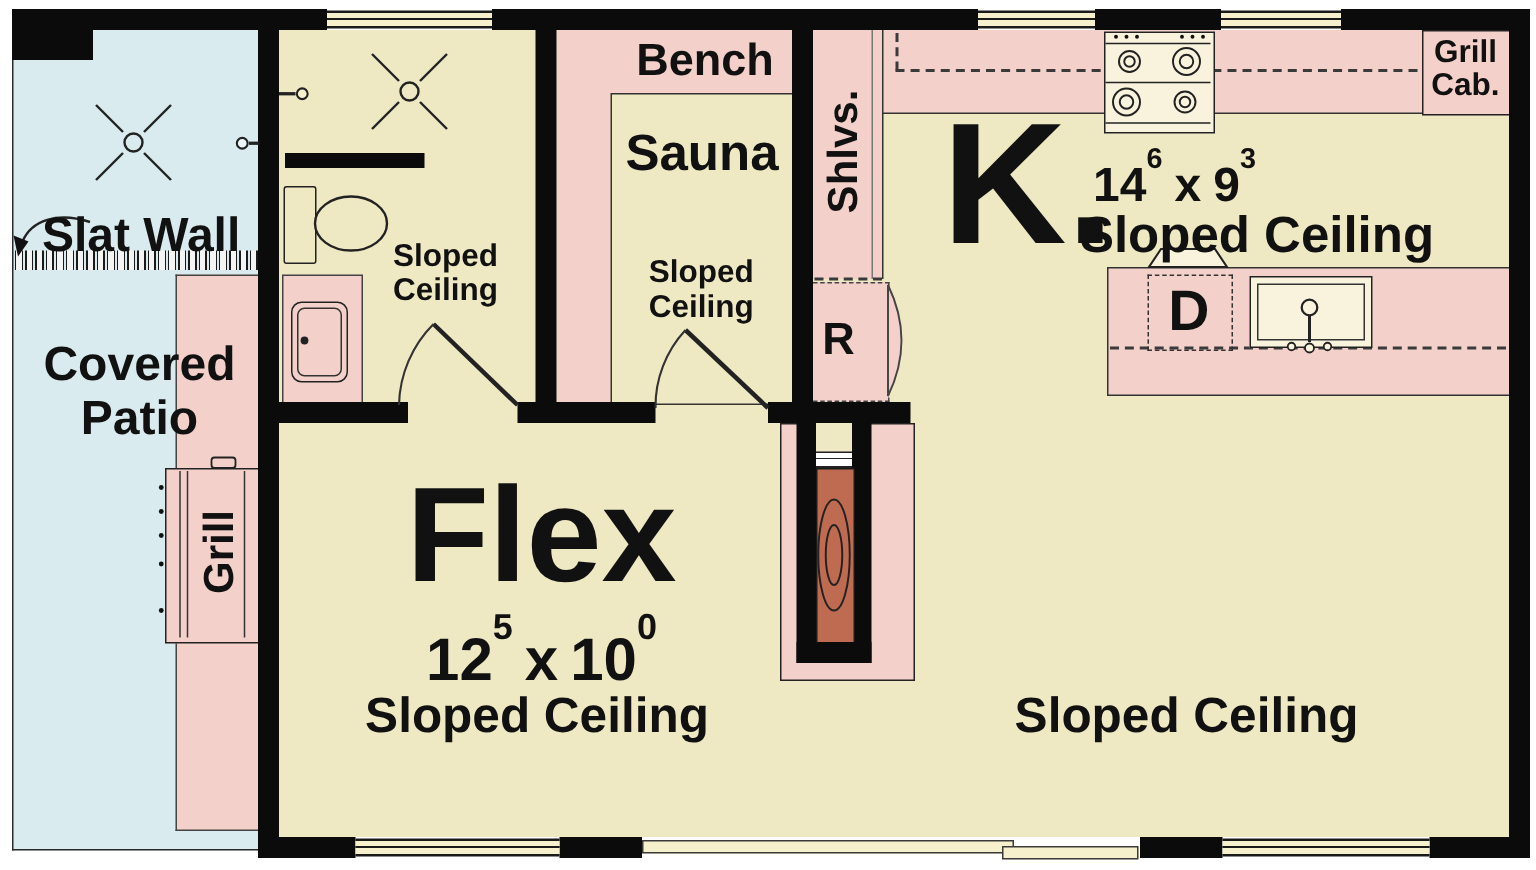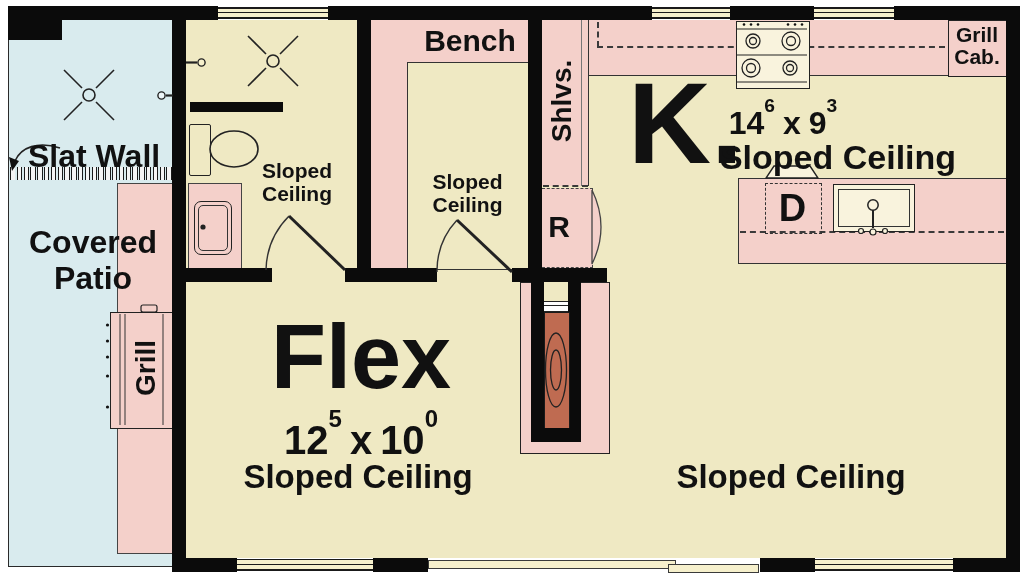--- a/index.html
+++ b/index.html
@@ -206,20 +206,21 @@
 
   <div class="txt center vrot" style="left:91px;top:353px;width:110px;height:30px;font-size:28px;">Grill</div>
 
   <div class="txt center" style="left:242px;top:160px;width:110px;font-size:21px;line-height:22.5px;">
     <div>Sloped</div>
     <div>Ceiling</div>
   </div>
 
   <div class="txt center" style="left:400px;top:25px;width:140px;font-size:30px;">Bench</div>
 
+  <div class="txt center" style="left:398px;top:84px;width:140px;font-size:34px;">Sauna</div>
 
 
   <div class="txt center" style="left:407px;top:171px;width:121px;font-size:21px;line-height:22.5px;">
     <div>Sloped</div>
     <div>Ceiling</div>
   </div>
 
   <div class="txt center vrot" style="left:502px;top:86px;width:120px;height:30px;font-size:28px;">Shlvs.</div>
 
   <div class="txt center" style="left:534px;top:211px;width:50px;font-size:30px;">R</div>

